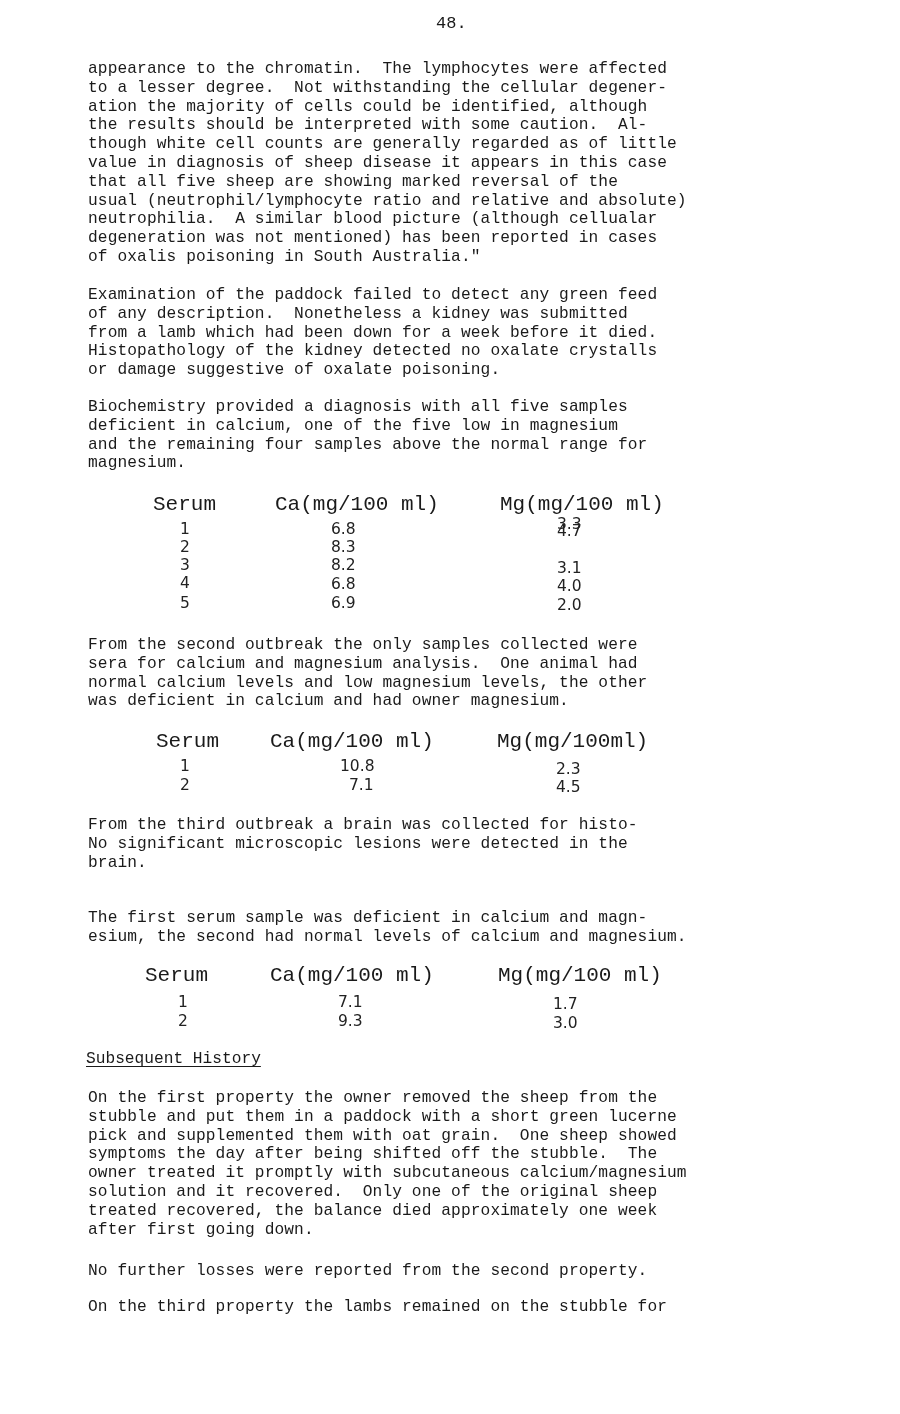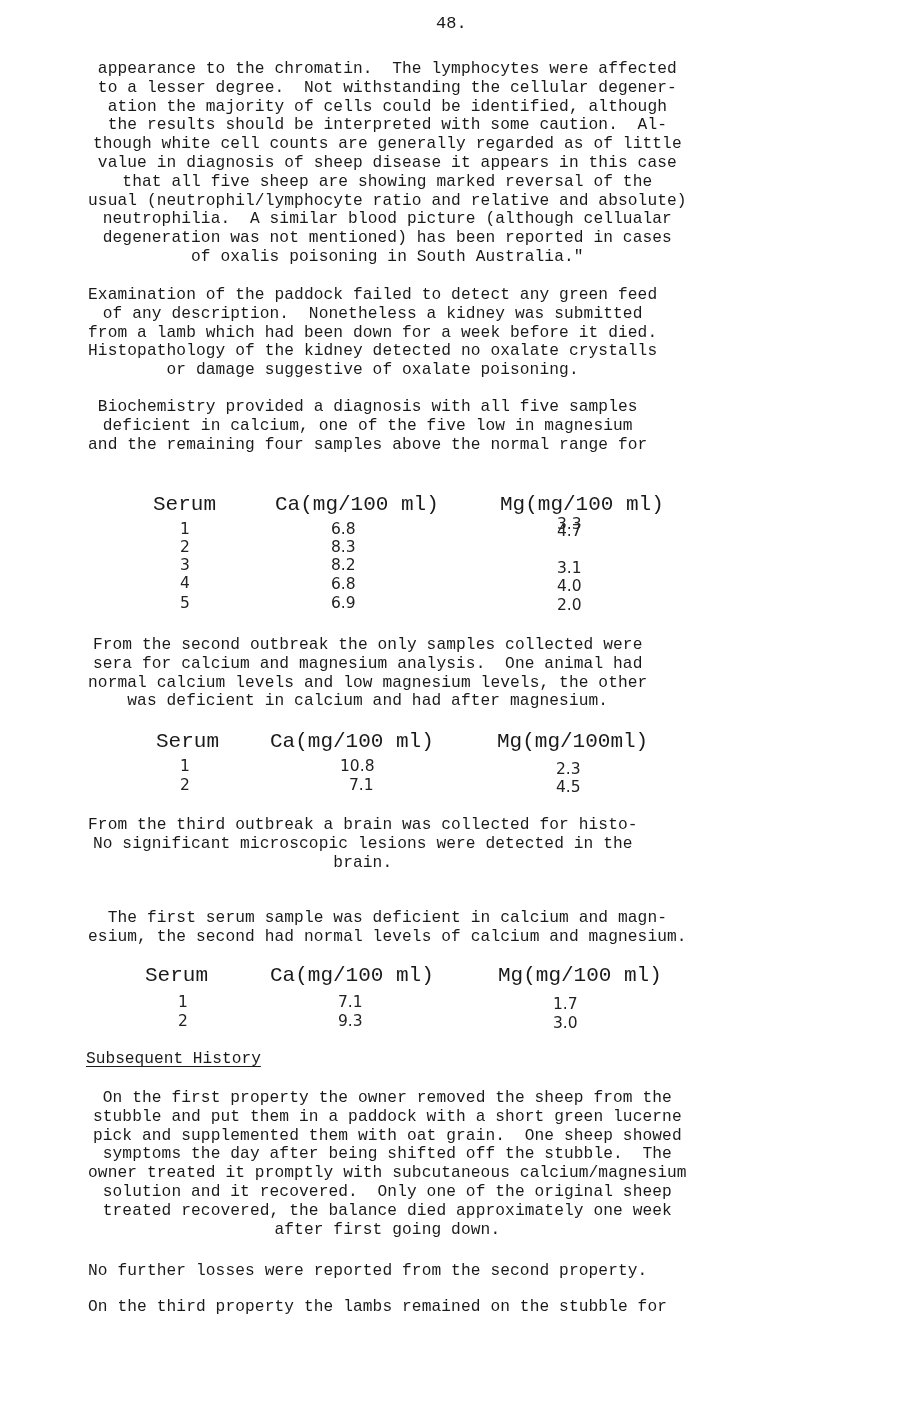--- a/index.html
+++ b/index.html
@@ -3,21 +3,21 @@
   <meta charset="utf-8">
   <style>
     html, body { margin: 0; padding: 0; }
     body {
       width: 900px; height: 1414px; background: #ffffff; position: relative; overflow: hidden;
       font-family: "Liberation Mono", "DejaVu Sans Mono", monospace;
       color: #1a1a1a;
     }
     .page { position: absolute; left: 0; top: 0; width: 840px; height: 1414px; }
     .pnum { position: absolute; left: 436px; top: 14px; font-size: 17px; }
-    .para { position: absolute; left: 88px; margin: 0; text-align: center; }
+    .para { position: absolute; left: 88px; margin: 0; }
     .line { display: block; white-space: pre; font-size: 16.2px; line-height: 18.8px; height: 18.8px; letter-spacing: 0.1px; }
     .tbl { position: absolute; left: 0; top: 0; }
     .cell { position: absolute; white-space: pre; font-family: "DejaVu Sans", sans-serif; font-size: 15.5px; color: #222; }
     .hcell { position: absolute; white-space: pre; font-size: 21px; font-family: "Liberation Mono", monospace; }
     .heading { position: absolute; left: 86px; top: 1050px; font-size: 16.2px; white-space: pre; text-decoration: underline; text-underline-offset: 3px; }
   </style>
 </head>
 <body>
 
 <div class="page">
@@ -43,20 +43,21 @@
     <span class="line">of any description.  Nonetheless a kidney was submitted</span>
     <span class="line">from a lamb which had been down for a week before it died.</span>
     <span class="line">Histopathology of the kidney detected no oxalate crystalls</span>
     <span class="line">or damage suggestive of oxalate poisoning.</span>
   </div>
 
   <div class="para" style="top:398px;">
     <span class="line">Biochemistry provided a diagnosis with all five samples</span>
     <span class="line">deficient in calcium, one of the five low in magnesium</span>
     <span class="line">and the remaining four samples above the normal range for</span>
+    <span class="line">magnesium.</span>
   </div>
 
   <div class="tbl">
     <span class="hcell" style="left:153px; top:493px;">Serum</span>
     <span class="hcell" style="left:275px; top:493px;">Ca(mg/100 ml)</span>
     <span class="hcell" style="left:500px; top:493px;">Mg(mg/100 ml)</span>
 
     <span class="cell" style="left:180px; top:520px;">1</span>
     <span class="cell" style="left:331px; top:520px;">6.8</span>
     <span class="cell" style="left:557px; top:522px;">4.7</span>
@@ -75,21 +76,21 @@
 
     <span class="cell" style="left:180px; top:594px;">5</span>
     <span class="cell" style="left:331px; top:594px;">6.9</span>
     <span class="cell" style="left:557px; top:596px;">2.0</span>
   </div>
 
   <div class="para" style="top:636px;">
     <span class="line">From the second outbreak the only samples collected were</span>
     <span class="line">sera for calcium and magnesium analysis.  One animal had</span>
     <span class="line">normal calcium levels and low magnesium levels, the other</span>
-    <span class="line">was deficient in calcium and had after magnesium.</span>
+    <span class="line">was deficient in calcium and had owner magnesium.</span>
   </div>
 
   <div class="tbl">
     <span class="hcell" style="left:156px; top:730px;">Serum</span>
     <span class="hcell" style="left:270px; top:730px;">Ca(mg/100 ml)</span>
     <span class="hcell" style="left:497px; top:730px;">Mg(mg/100ml)</span>
 
     <span class="cell" style="left:180px; top:757px;">1</span>
     <span class="cell" style="left:340px; top:757px;">10.8</span>
     <span class="cell" style="left:556px; top:760px;">2.3</span>

